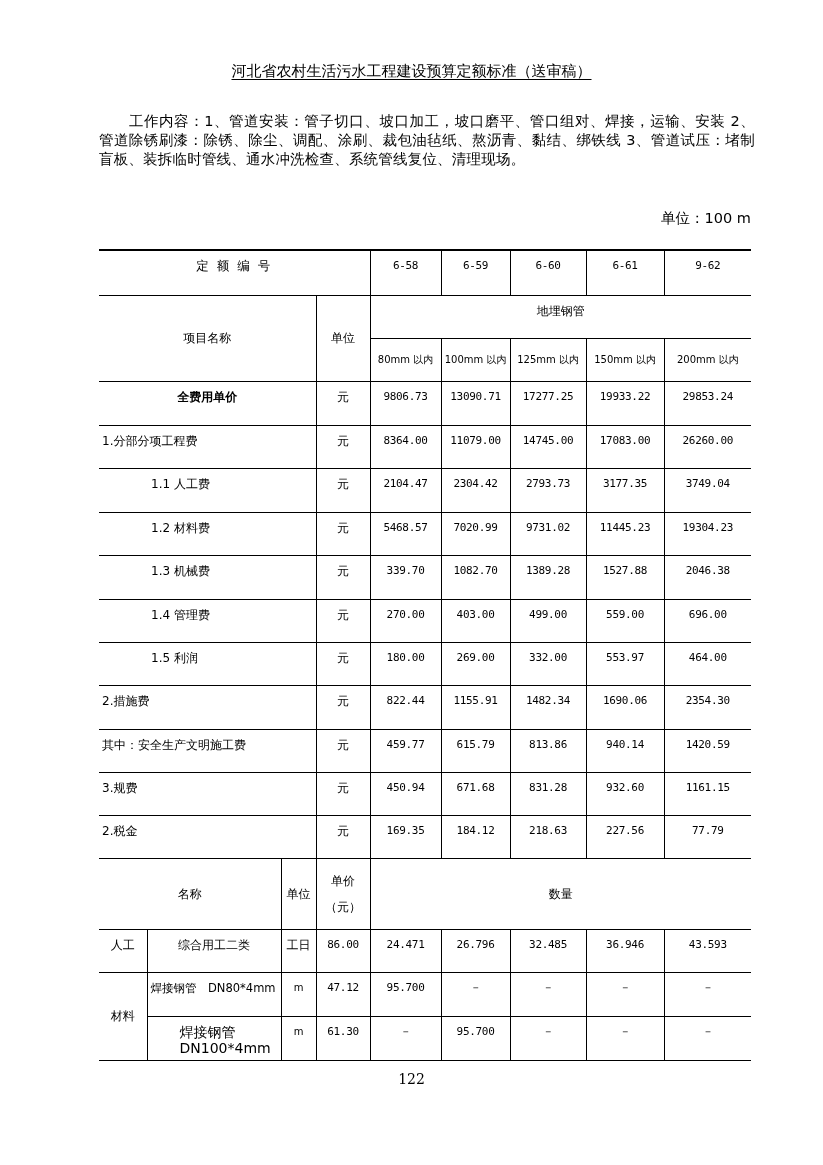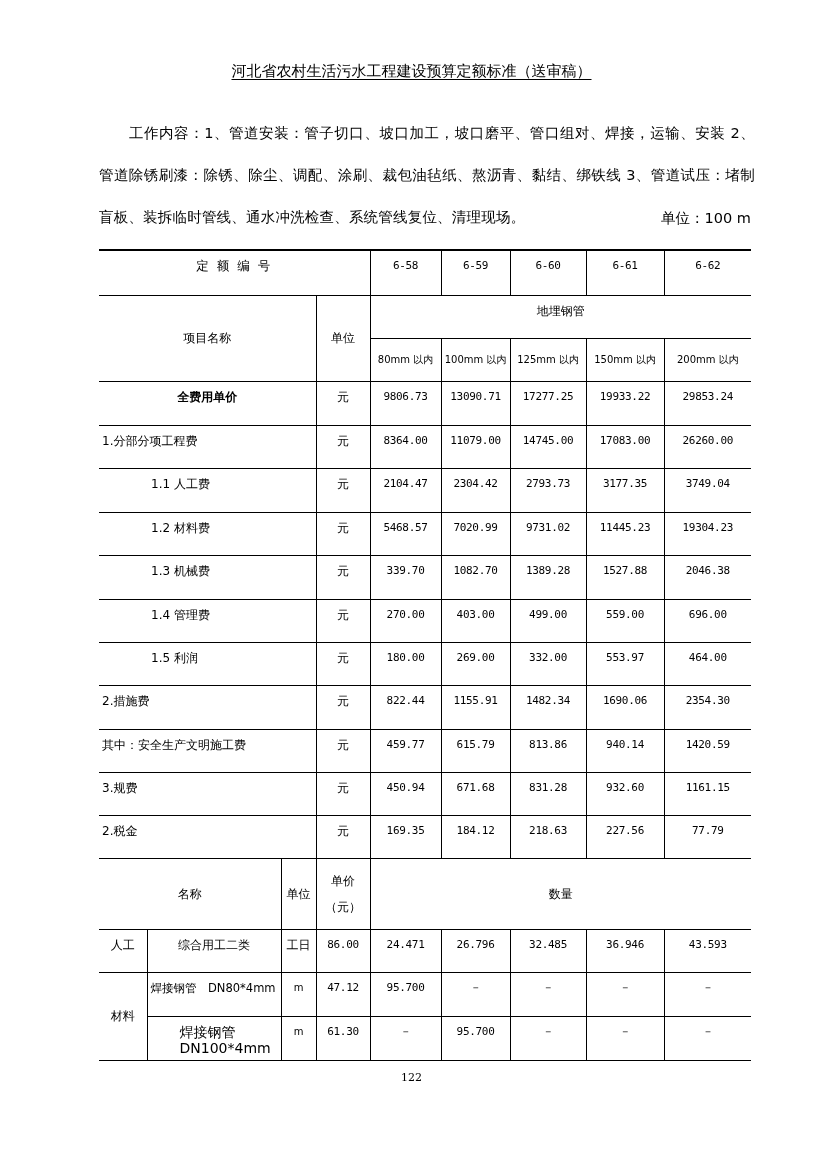--- a/index.html
+++ b/index.html
@@ -2,37 +2,37 @@
 <html><head>
 <meta charset="utf-8">
 <style>
   html, body { margin:0; padding:0; background:#ffffff; }
   body { width:823px; height:1165px; position:relative; overflow:hidden;
          font-family:"DejaVu Sans", "Liberation Sans", sans-serif; color:#000; }
   .title { position:absolute; top:62px; left:0; width:823px; text-align:center;
            font-size:15px; }
   .title span { text-decoration:underline; text-underline-offset:3px; }
   .para { position:absolute; left:99px; width:656px; top:112px; font-size:14.5px;
-          line-height:42px; text-indent:30px; letter-spacing:0.2px; text-align:justify; }
+          line-height:19px; text-indent:30px; letter-spacing:0.2px; text-align:justify; }
   .unit-note { position:absolute; right:72px; top:209px; font-size:14.5px; }
   table { position:absolute; left:99px; top:249px; border-collapse:collapse;
           table-layout:fixed; width:652px; }
   td { border:1px solid #000; padding:0; text-align:center; vertical-align:middle;
        font-size:12px; line-height:16px; }
   tr > td:first-child { border-left:none; }
   tr > td:last-child { border-right:none; }
   tr.first td { border-top:2px solid #000; }
   tr.last td { border-bottom:1.5px solid #000; }
   .num { font-family:"DejaVu Sans Mono", "Liberation Mono", monospace; font-size:11px; letter-spacing:-0.3px; }
   .left { text-align:left; padding-left:3px; }
   .indent { text-align:left; padding-left:52px; }
   .bold { font-weight:bold; }
   .sm { font-size:10px; }
   .page-num { position:absolute; top:1071px; left:0; width:823px; text-align:center;
-              font-size:11px; font-family:"DejaVu Serif", serif; }
+              font-size:14px; font-family:"DejaVu Serif", serif; }
   .va-top { vertical-align:top; padding-top:7px; }
 </style>
 </head>
 <body>
 
 <div class="title"><span>河北省农村生活污水工程建设预算定额标准（送审稿）</span></div>
 
 <div class="para">工作内容：1、管道安装：管子切口、坡口加工，坡口磨平、管口组对、焊接，运输、安装 2、管道除锈刷漆：除锈、除尘、调配、涂刷、裁包油毡纸、熬沥青、黏结、绑铁线 3、管道试压：堵制盲板、装拆临时管线、通水冲洗检查、系统管线复位、清理现场。</div>
 
 <div class="unit-note">单位：100 m</div>
@@ -50,21 +50,21 @@
       <col style="width:87px">
   </colgroup>
 
   <tbody>
       <tr class="first" style="height:45px">
     <td colspan="4" class="va-top" style="font-size:12.5px; letter-spacing:2px;margin-top:32px;">定 额 编 号</td>
     <td class="num va-top">6-58</td>
     <td class="num va-top">6-59</td>
     <td class="num va-top">6-60</td>
     <td class="num va-top">6-61</td>
-    <td class="num va-top">6-62</td>
+    <td class="num va-top">9-62</td>
   </tr>
 
   <tr style="height:43px">
     <td colspan="3" rowspan="2">项目名称</td>
     <td rowspan="2">单位</td>
     <td colspan="5" class="va-top">地埋钢管</td>
   </tr>
   <tr style="height:43px">
     <td class="sm">80mm 以内</td>
     <td class="sm">100mm 以内</td>

